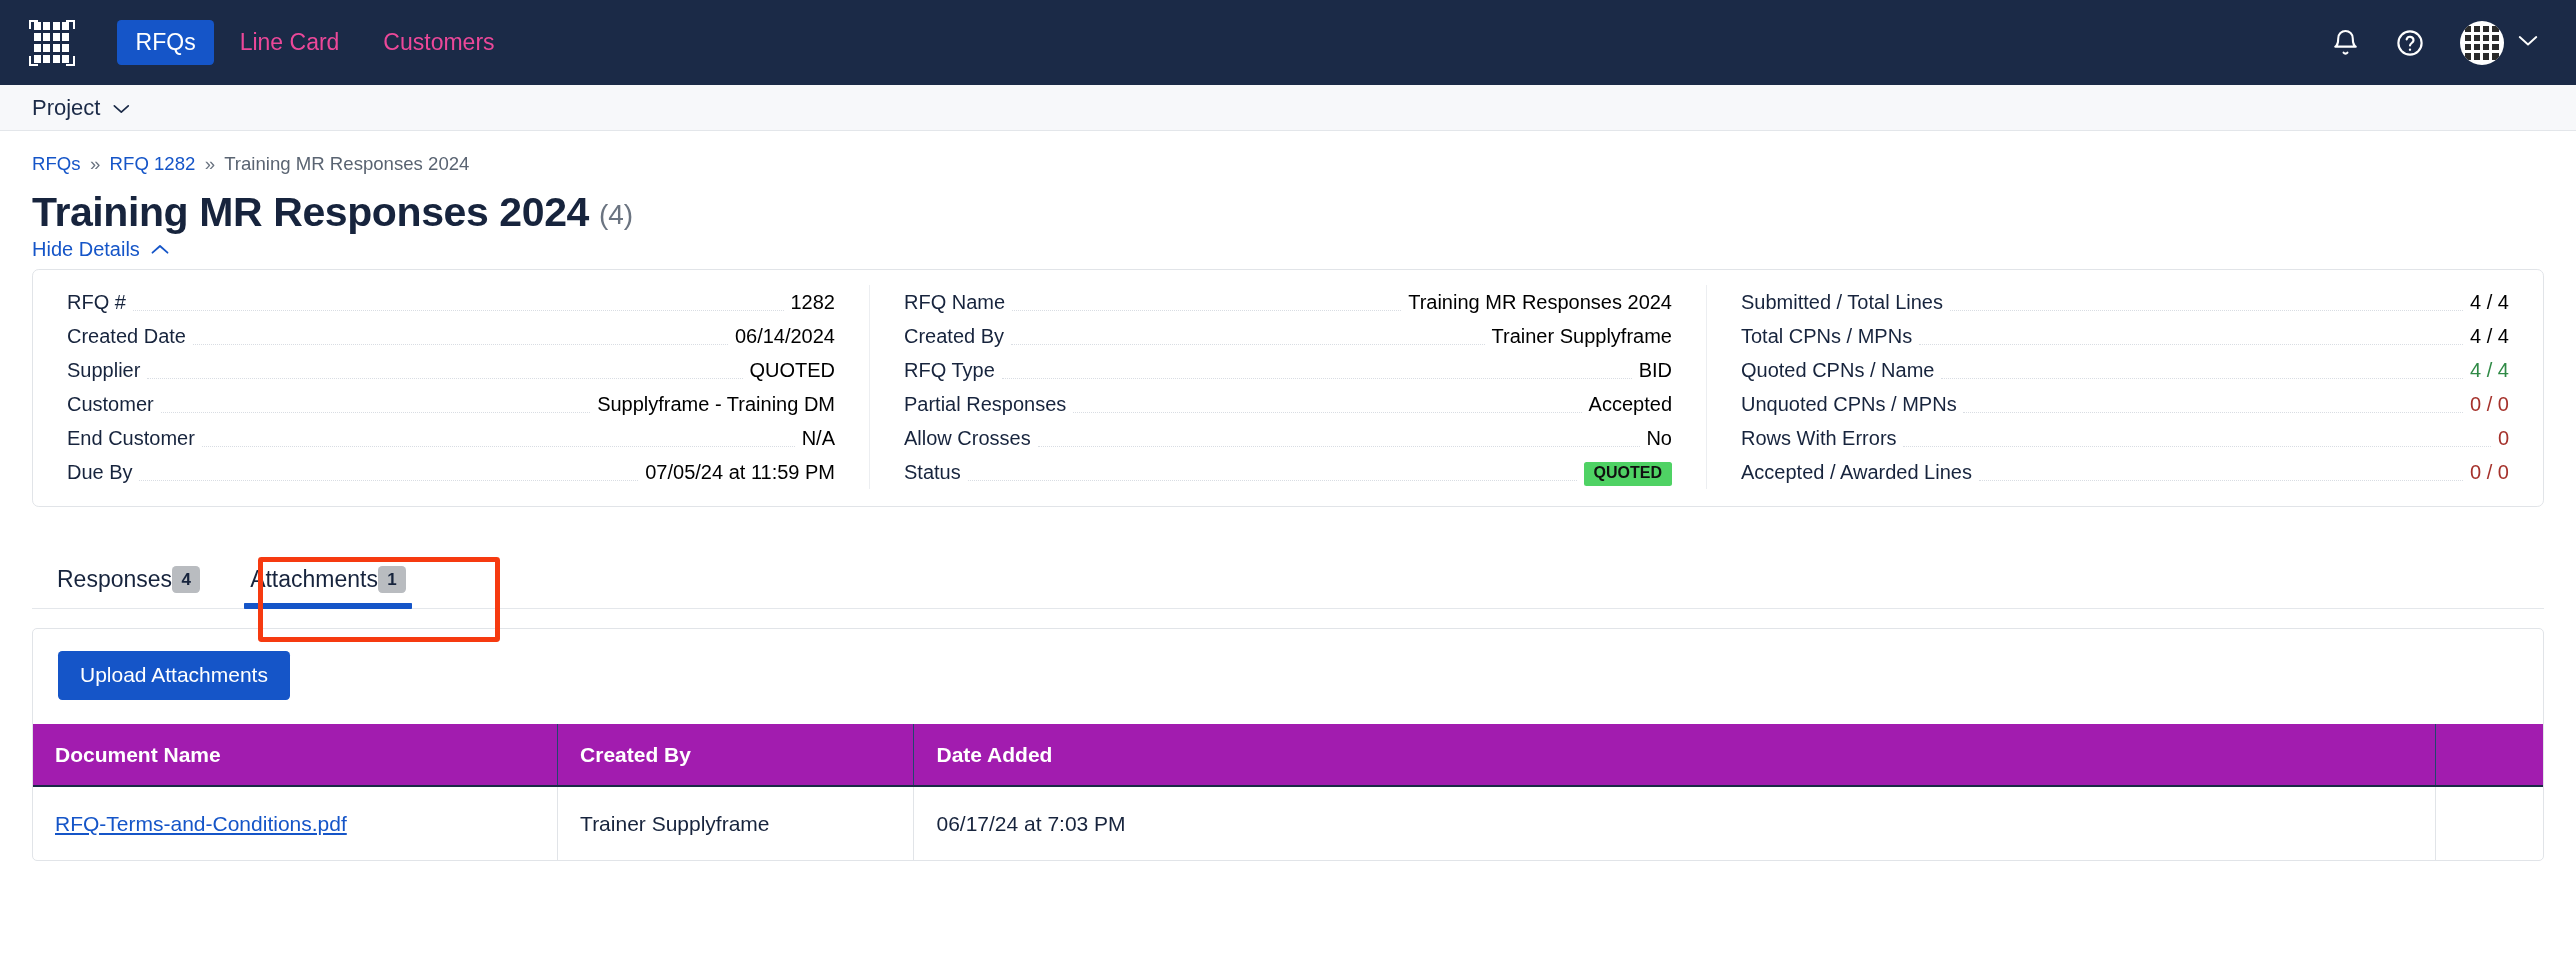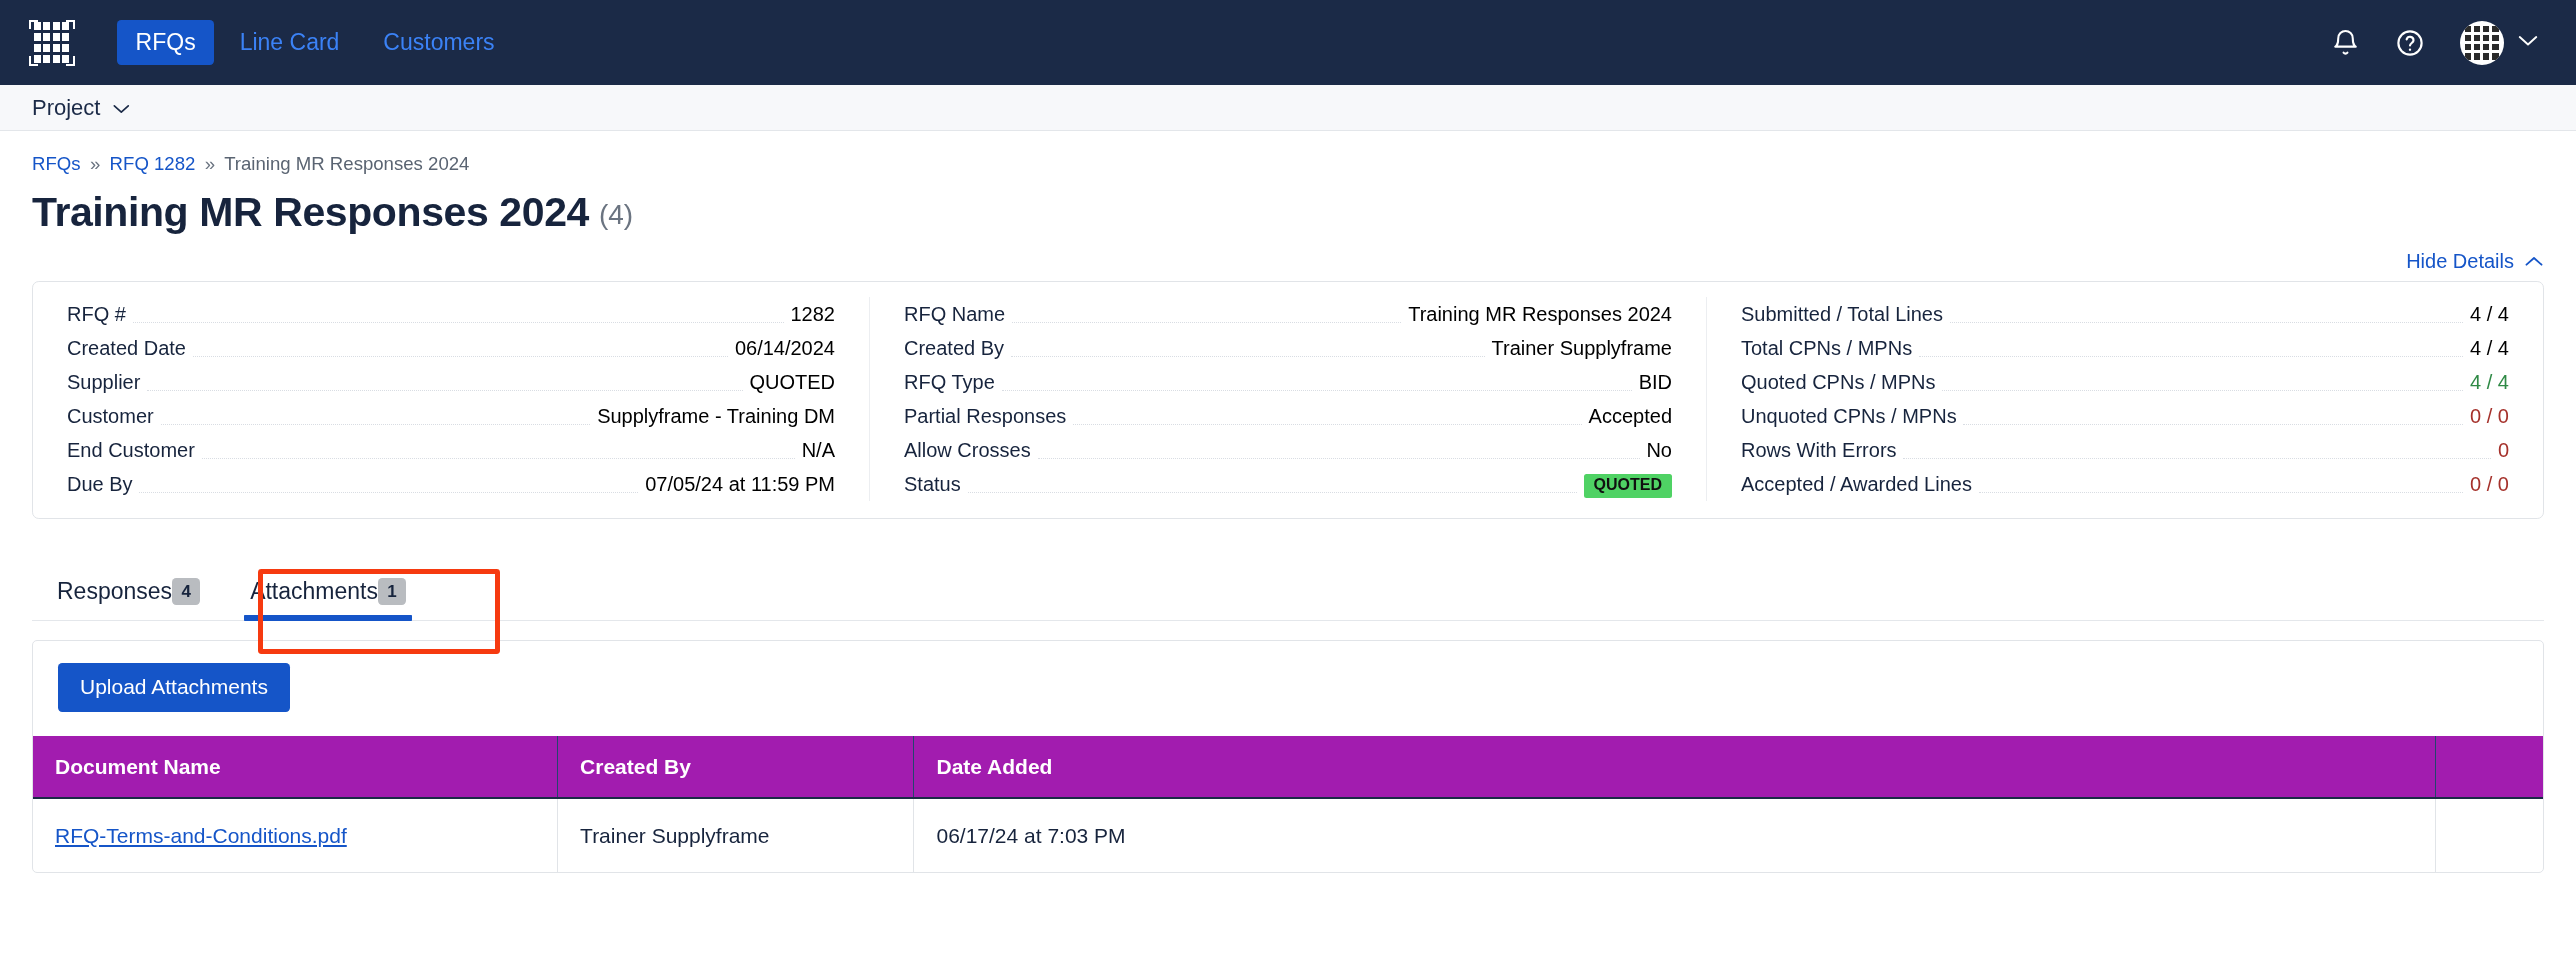--- a/index.html
+++ b/index.html
@@ -29,21 +29,21 @@
   }
   .logo-grid i { background: #ffffff; display: block; }
   .logo-bracket { position: absolute; width: 9.3px; height: 9.3px; border: 2.5px solid #ffffff; }
   .lb-tl { left: 0; top: 0; border-right: none; border-bottom: none; }
   .lb-tr { right: 0; top: 0; border-left: none; border-bottom: none; }
   .lb-bl { left: 0; bottom: 0; border-right: none; border-top: none; }
   .lb-br { right: 0; bottom: 0; border-left: none; border-top: none; }
 
   .nav-items { display: flex; align-items: center; margin-left: 42px; gap: 6.8px; }
   .nav-item {
-    color: #3b82f6; font-size: 23px; padding: 9.3px 18.6px;
+    color: #ec4899; font-size: 23px; padding: 9.3px 18.6px;
     border-radius: 4.2px; cursor: pointer; white-space: nowrap;
   }
   .nav-item.active { background: #1555c8; color: #ffffff; font-weight: 400; }
 
   .nav-right { margin-left: auto; display: flex; align-items: center; gap: 35px; }
   .icon-btn { cursor: pointer; display: flex; align-items: center; }
   .avatar-wrap { display: flex; align-items: center; gap: 13.5px; cursor: pointer; }
   .avatar {
     width: 44px; height: 44px; border-radius: 50%; background: #ffffff;
     display: flex; align-items: center; justify-content: center; overflow: hidden;
@@ -68,21 +68,21 @@
   
   .page { padding: 0 32px; }
   .breadcrumb { padding-top: 22px; font-size: 18.6px; color: #5a6472; }
   .breadcrumb a { color: #1555c8; text-decoration: none; cursor: pointer; }
   .bc-sep { color: #6b7481; margin: 0 4.2px; }
 
   .title-row { display: flex; align-items: flex-end; margin-top: 13.5px; }
   .page-title { font-size: 41px; font-weight: 700; color: #17243d; letter-spacing: -0.4px; }
   .page-title-count { font-size: 28px; color: #6b7481; font-weight: 400; margin-left: 10px; position: relative; top: -4.2px; }
 
-  .hide-details-row { display: flex; justify-content: flex-end; margin-top: 14px; }
+  .hide-details-row { display: flex; justify-content: flex-start; margin-top: 2px; }
   .hide-details {
     color: #1555c8; font-size: 20px; cursor: pointer;
     display: flex; align-items: center; gap: 10px;
   }
 
   
   .details-card {
     margin-top: 8.5px;
     border: 0.8px solid #e1e4e8; border-radius: 6.8px; background: #ffffff;
     display: flex; padding: 15px 0 17px 0;
@@ -344,21 +344,21 @@
         <span class="detail-label">Submitted / Total Lines</span>
         <span class="detail-leader"></span>
         <span class="detail-value">4 / 4</span>
       </div>
       <div class="detail-row">
         <span class="detail-label">Total CPNs / MPNs</span>
         <span class="detail-leader"></span>
         <span class="detail-value">4 / 4</span>
       </div>
       <div class="detail-row">
-        <span class="detail-label">Quoted CPNs / MPNs</span>
+        <span class="detail-label">Quoted CPNs / Name</span>
         <span class="detail-leader"></span>
         <span class="detail-value green">4 / 4</span>
       </div>
       <div class="detail-row">
         <span class="detail-label">Unquoted CPNs / MPNs</span>
         <span class="detail-leader"></span>
         <span class="detail-value red">0 / 0</span>
       </div>
       <div class="detail-row">
         <span class="detail-label">Rows With Errors</span>

